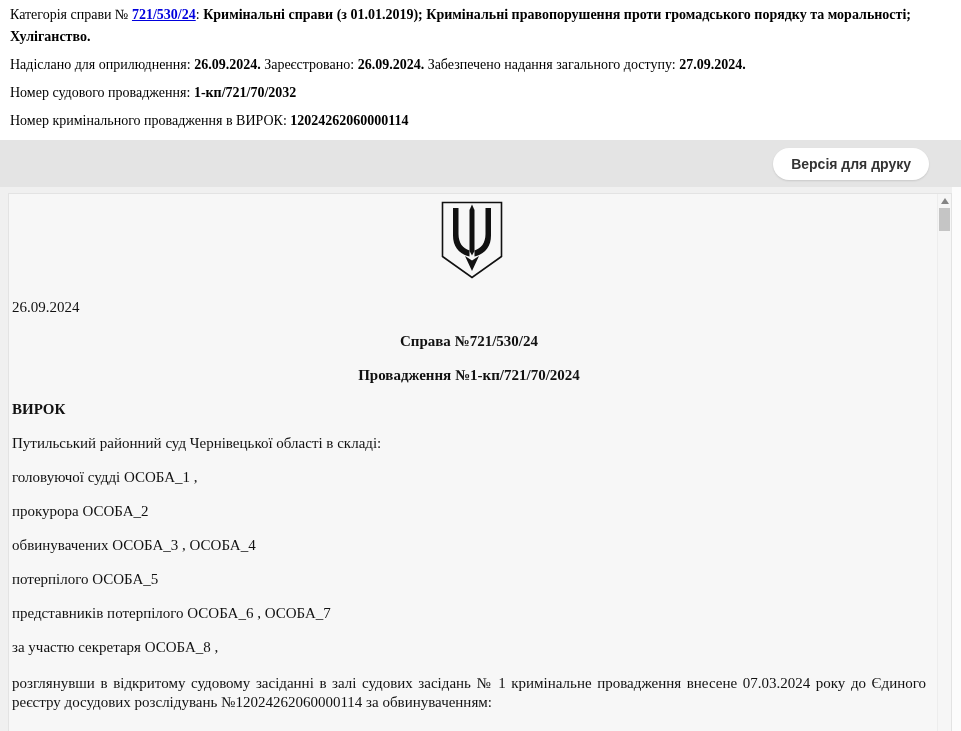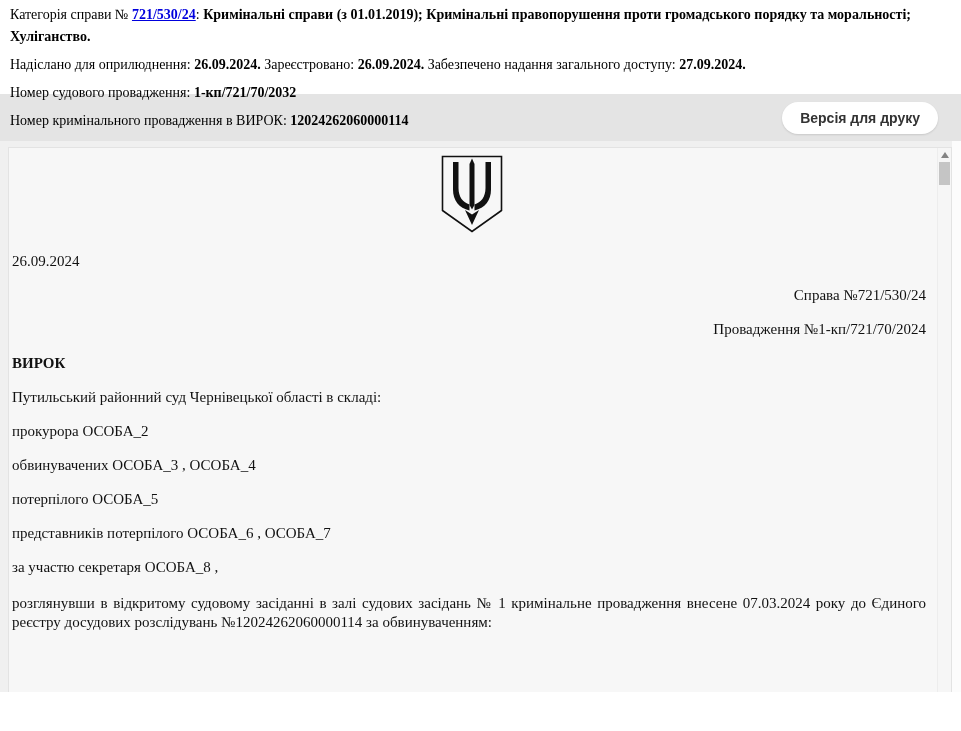--- a/index.html
+++ b/index.html
@@ -1,44 +1,44 @@
 <!DOCTYPE html>
 <html><head>
 <meta charset="utf-8">
 <style>
   * { box-sizing: border-box; margin: 0; padding: 0; }
   html, body { width: 961px; height: 731px; overflow: hidden; background: #fff; }
   body { font-family: "Liberation Serif", serif; color: #000; }
 
   
-  .meta-header { height: 94px; background: #fff; padding: 4px 8px 0 10px; font-size: 14px; line-height: 22px; }
+  .meta-header { height: 133px; background: #fff; padding: 4px 8px 0 10px; font-size: 14px; line-height: 22px; }
   .meta-header p { margin: 0 0 6px 0; }
   .meta-header b { font-weight: bold; }
   .case-link { color: #0000dd; font-weight: bold; text-decoration: underline; cursor: pointer; }
 
   
-  .toolbar { height: 47px; background: #e4e4e4; display: flex; align-items: center; justify-content: flex-end; padding-right: 23px; }
+  .toolbar { height: 47px; background: #e4e4e4; display: flex; align-items: center; justify-content: flex-end; padding-right: 32px; margin-top: 7px; }
   .print-btn {
     font-family: "Liberation Sans", sans-serif; font-size: 14px; font-weight: 600; color: #333;
     background: #fff; border: none; border-radius: 16px; padding: 8px 18px; cursor: pointer;
     box-shadow: 0 1px 2px rgba(0,0,0,0.12);
   }
 
   
   .doc-region { position: relative; height: 551px; background: #f0f0f0; overflow: hidden; }
   .doc-right-gutter { position: absolute; top: 0; right: 0; bottom: 0; width: 9px; background: #fcfcfc; }
   .doc-page {
     position: absolute; left: 8px; right: 9px; top: 6px; bottom: -10px;
     background: #f7f7f7; border: 1px solid #e3e3e3; overflow: hidden;
   }
   .doc-content { padding: 0 19px 0 3px; font-size: 15px; color: #111; }
   .doc-content p { margin: 19px 6px 0 0; line-height: 15px; }
   .emblem-wrap { margin-top: 7px; text-align: center; }
   .doc-date { margin-top: 17px !important; }
-  .right-bold { text-align: right; font-weight: normal; }
+  .right-bold { text-align: center; font-weight: bold; }
   .center-bold { text-align: left; font-weight: bold; }
   .justify-par { text-align: justify; line-height: 19px !important; }
 
   
   .scrollbar { position: absolute; top: 0; right: 0; bottom: 0; width: 14px; background: #f6f6f6; border-left: 1px solid #ededed; }
   .scroll-up { position: absolute; top: 0; left: 0; width: 13px; height: 14px; display: flex; align-items: center; justify-content: center; cursor: pointer; }
   .scroll-up .tri { width: 0; height: 0; border-left: 4px solid transparent; border-right: 4px solid transparent; border-bottom: 6px solid #848484; }
   .scroll-thumb { position: absolute; top: 14px; left: 1px; width: 11px; height: 23px; background: #c5c5c5; cursor: pointer; }
 </style>
 </head>
@@ -75,20 +75,21 @@
           </svg>
         </span>
       </div>
 
       <p class="doc-date">26.09.2024</p>
       <p class="right-bold">Справа №721/530/24</p>
       <p class="right-bold">Провадження №1-кп/721/70/2024</p>
       <p class="center-bold">ВИРОК</p>
 
       <p>Путильський районний суд Чернівецької області в складі:</p>
+      <p>головуючої судді ОСОБА_1 ,</p>
       <p>прокурора ОСОБА_2</p>
       <p>обвинувачених ОСОБА_3 , ОСОБА_4</p>
       <p>потерпілого ОСОБА_5</p>
       <p>представників потерпілого ОСОБА_6 , ОСОБА_7</p>
       <p>за участю секретаря ОСОБА_8 ,</p>
       <p class="justify-par">розглянувши в відкритому судовому засіданні в залі судових засідань № 1 кримінальне провадження внесене 07.03.2024 року до Єдиного реєстру досудових розслідувань №12024262060000114 за обвинуваченням:</p>
 
     </div>
 
     <div class="scrollbar">

